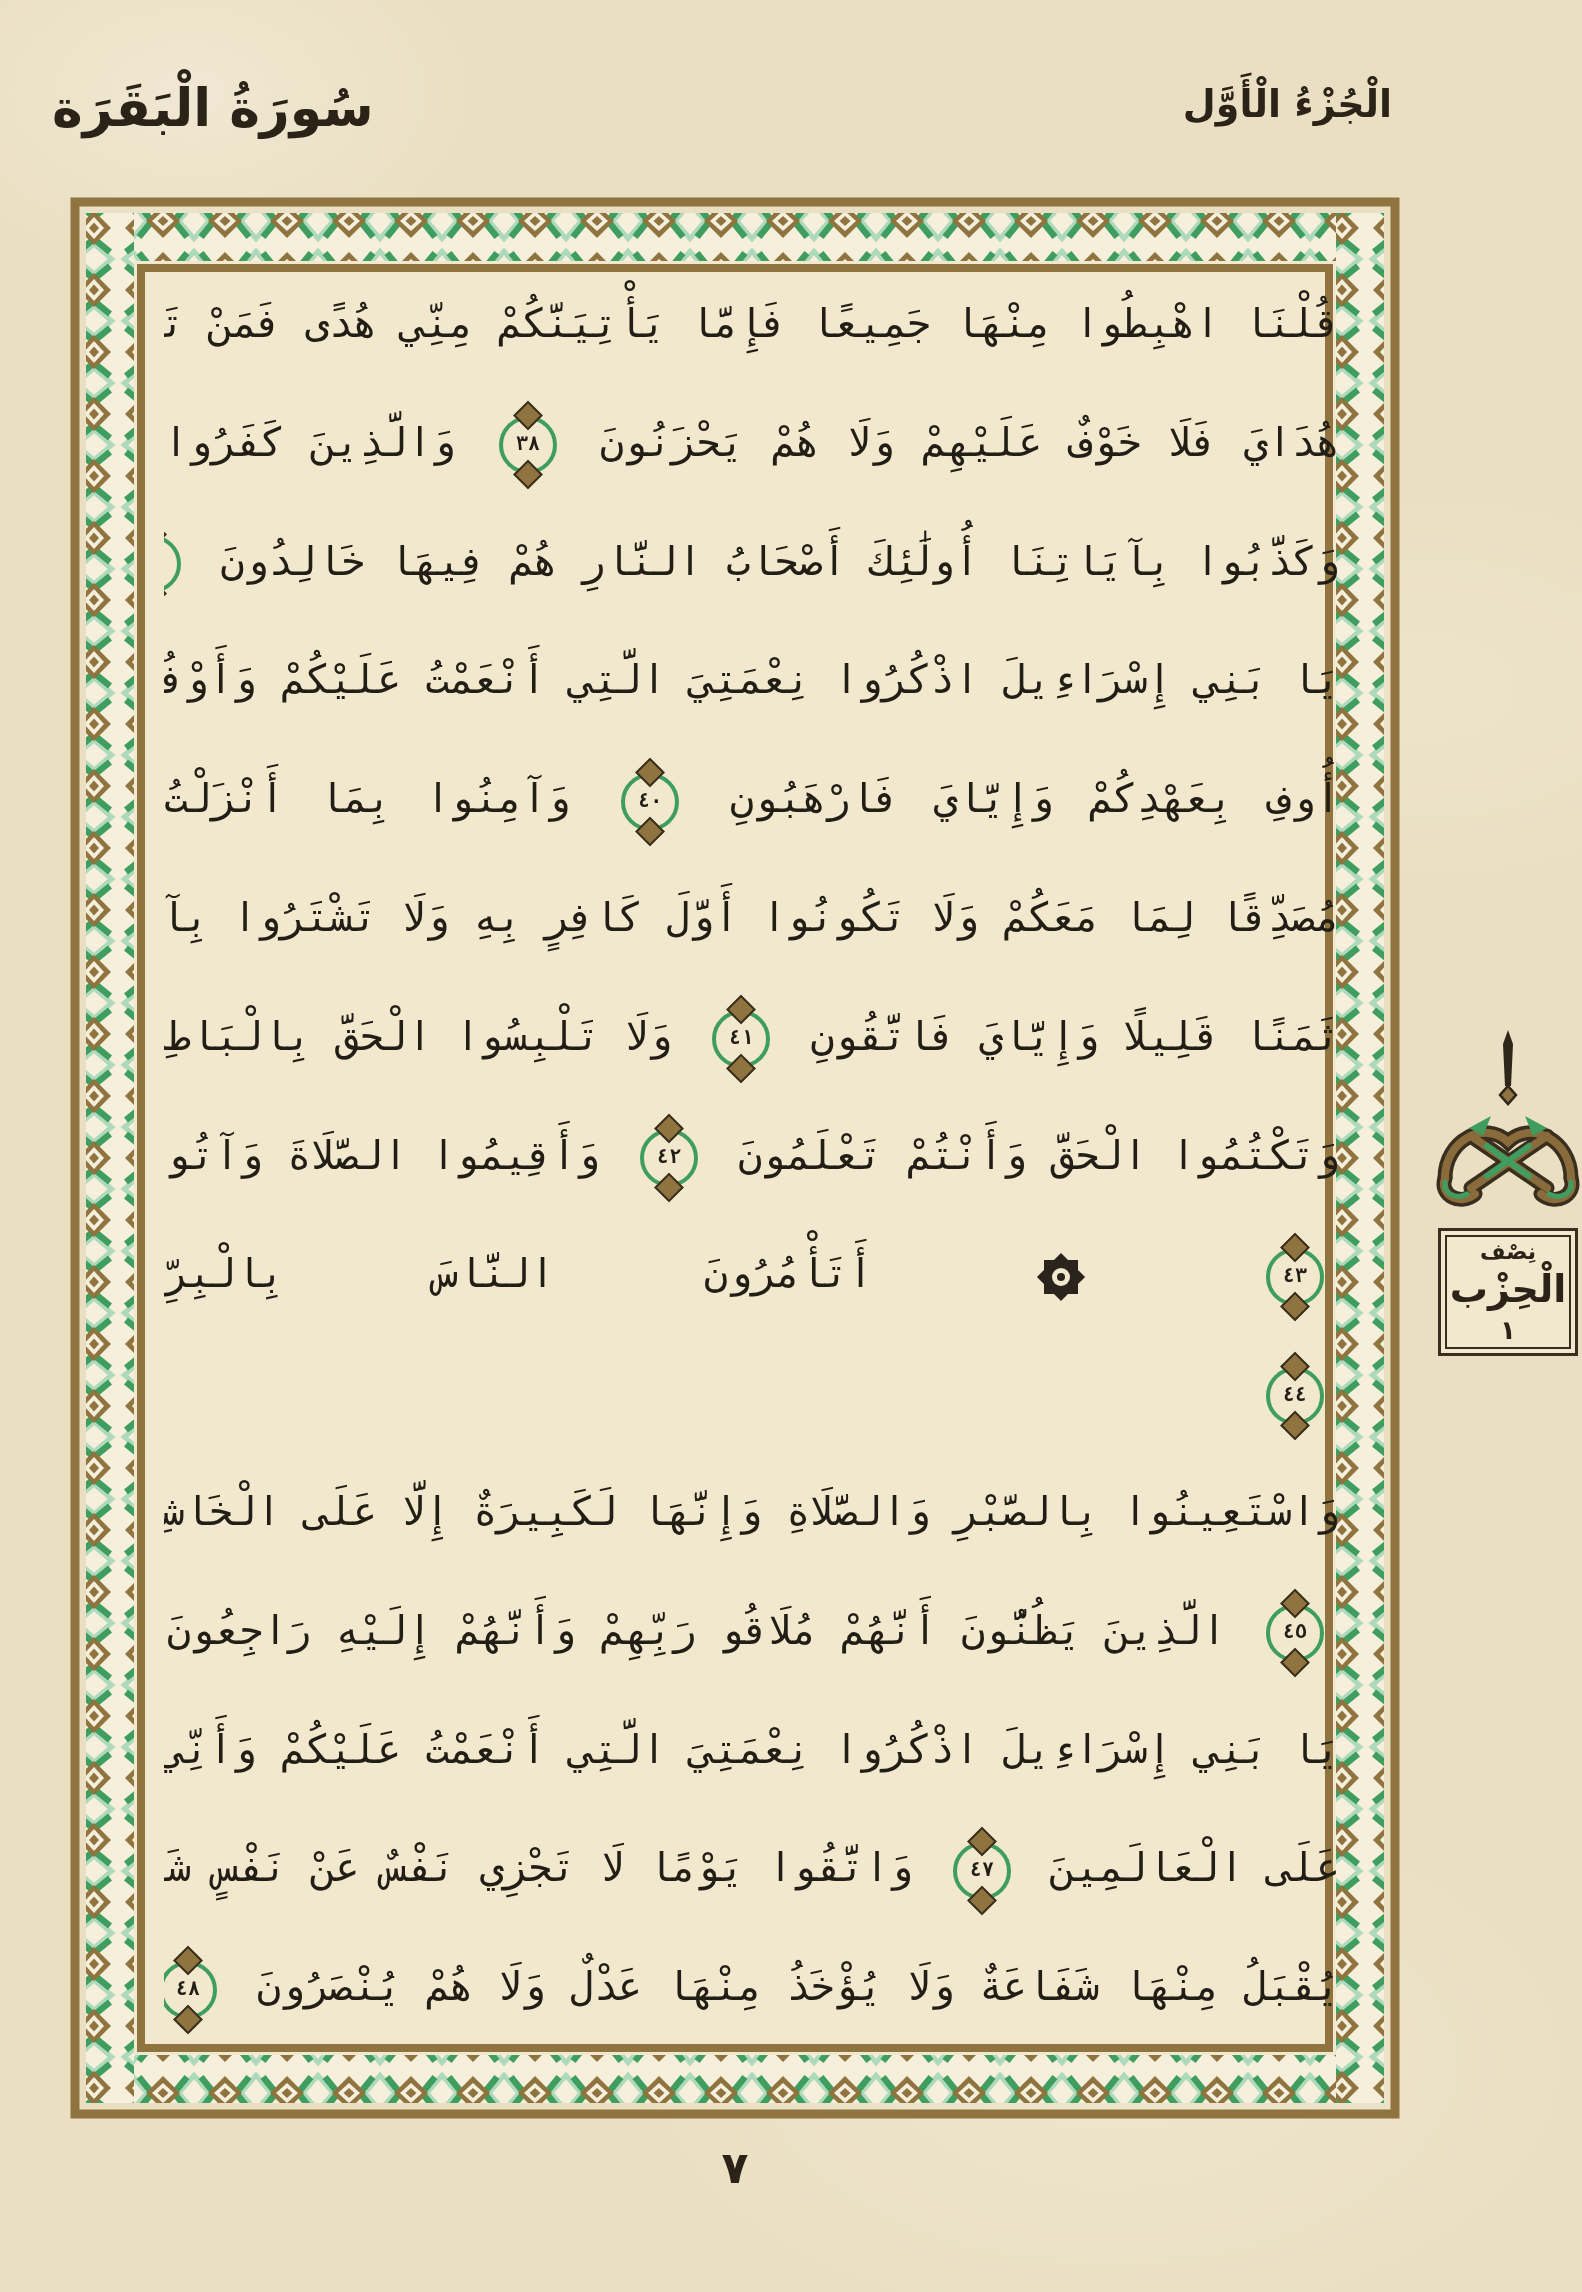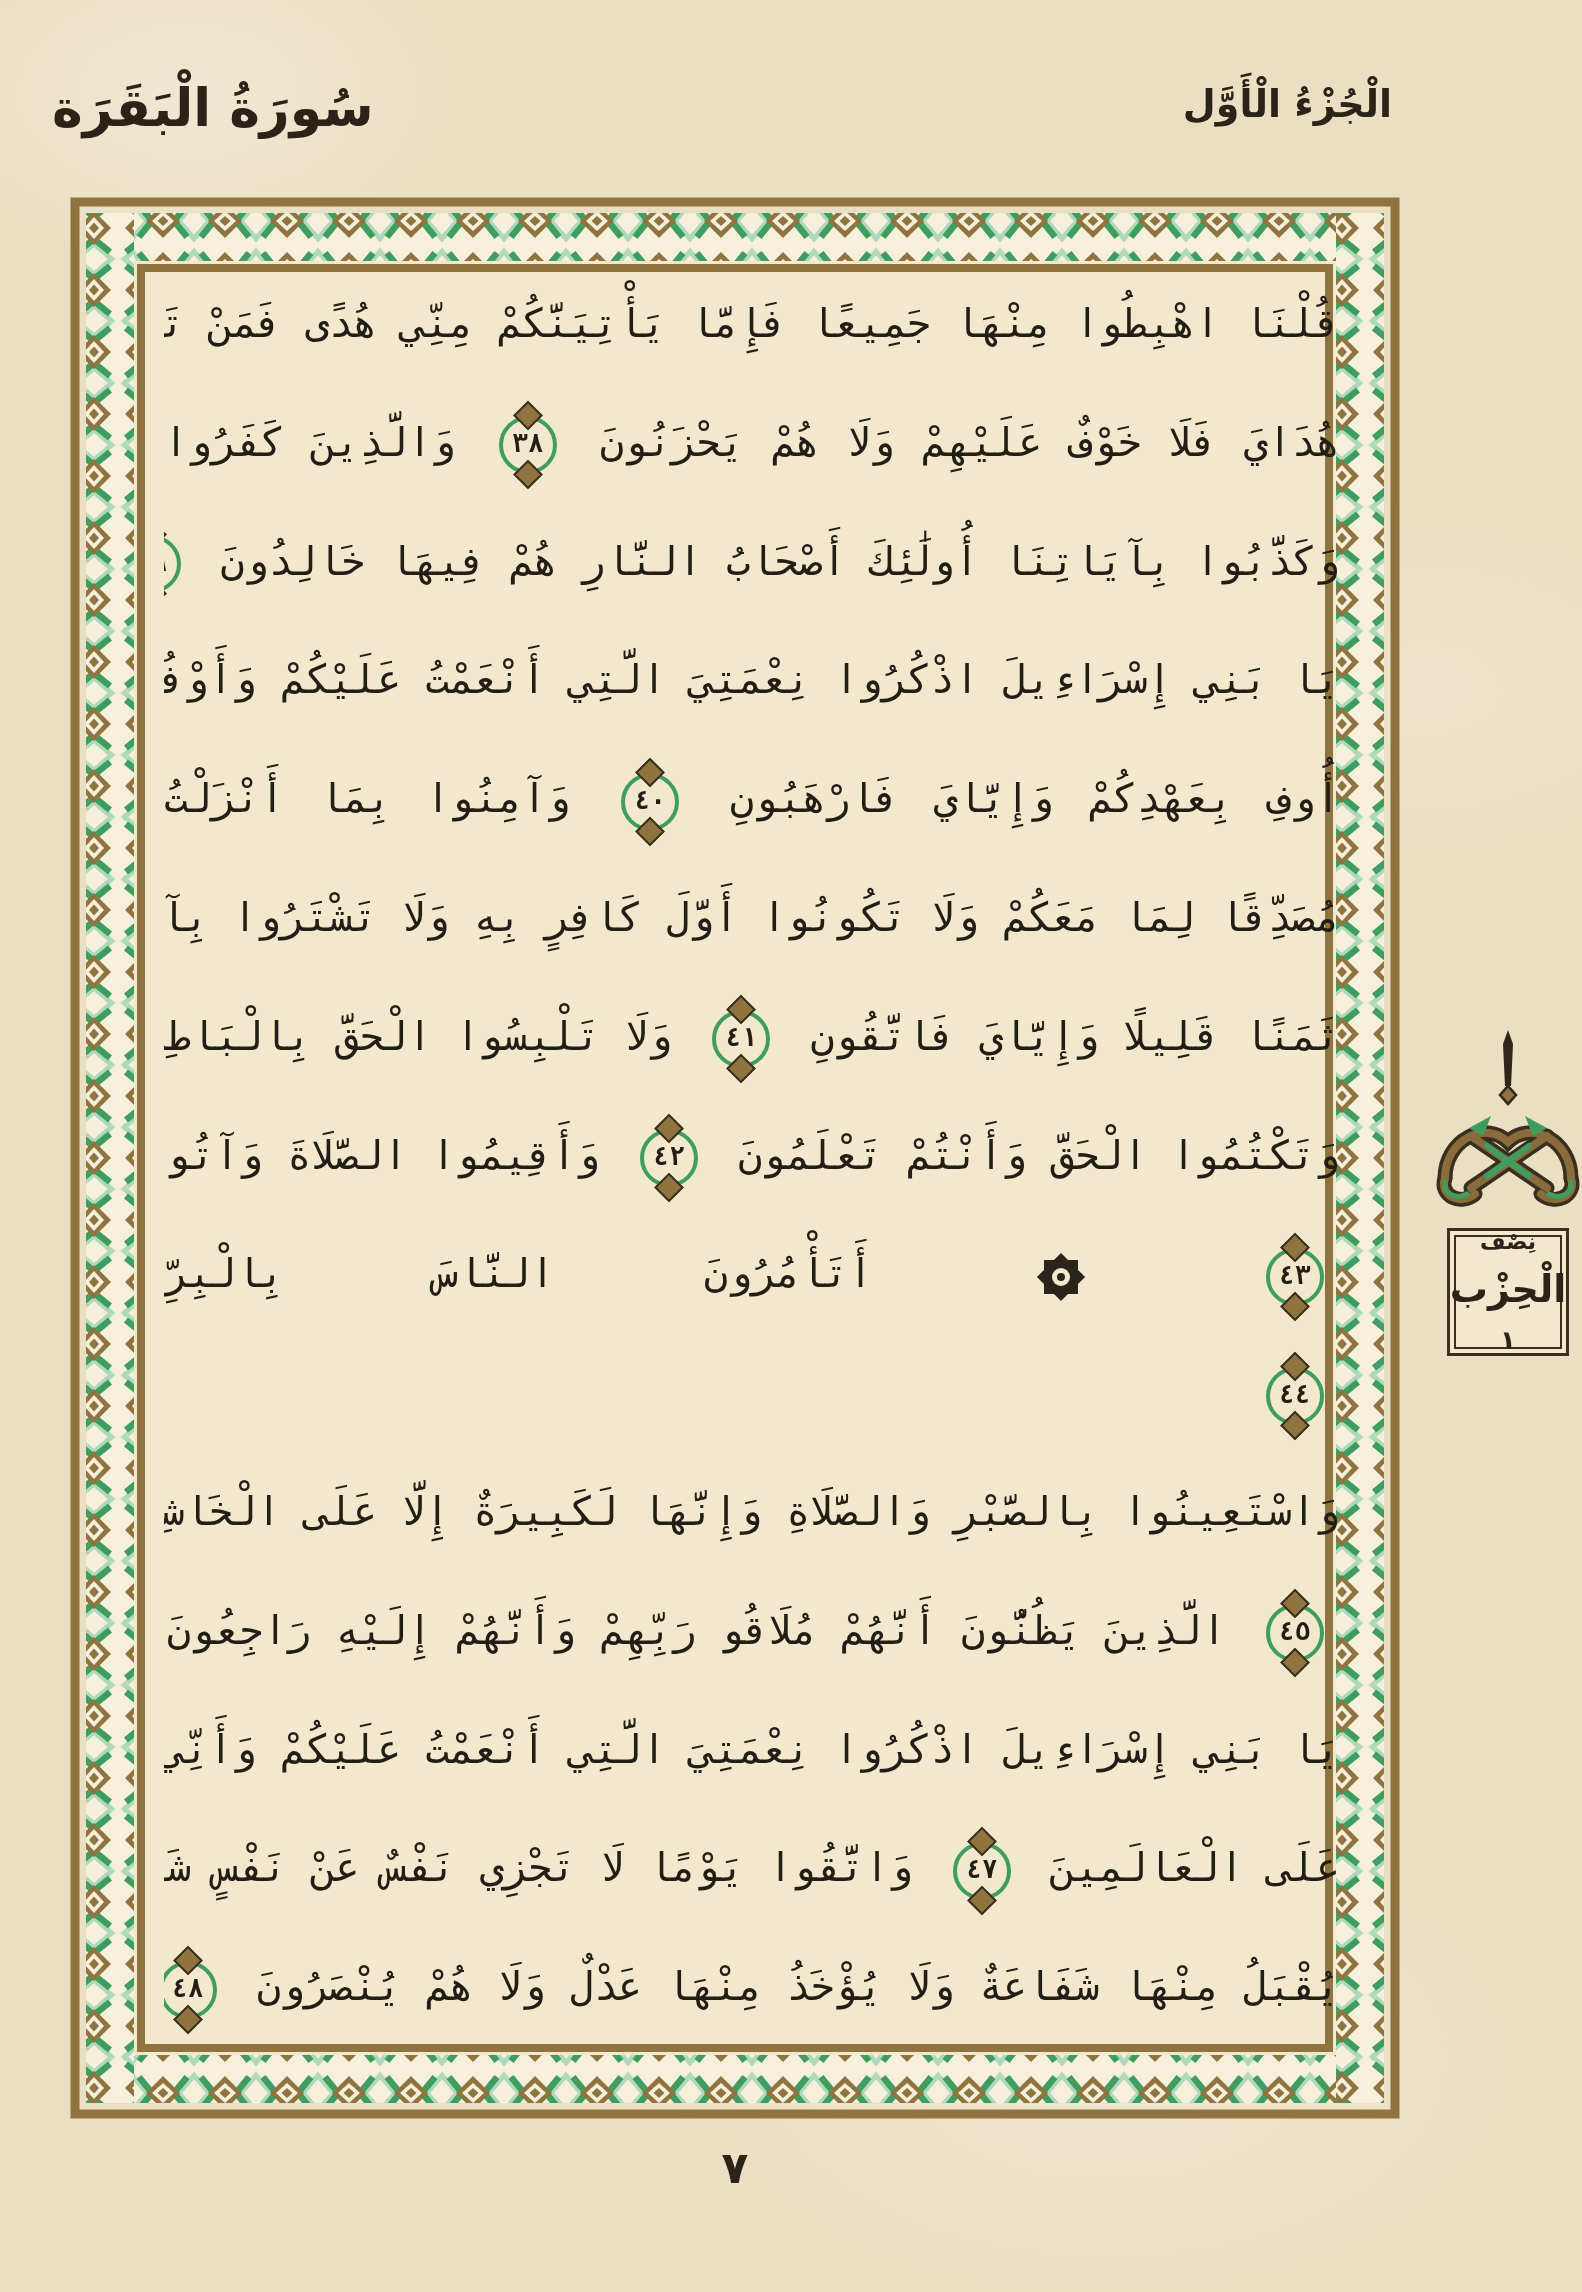--- a/index.html
+++ b/index.html
@@ -30,33 +30,33 @@
         font-size:40px;line-height:117px;overflow:hidden;white-space:nowrap;
         color:var(--ink);font-weight:500;}
   .line .txt{letter-spacing:.5px;}
   .ayah{display:inline-flex;align-items:center;justify-content:center;
         width:58px;height:58px;border:4px solid var(--green);border-radius:50%;
         position:relative;vertical-align:middle;margin:0 16px;background:var(--panel_bg);}
   .ayah::before,.ayah::after{content:"";position:absolute;left:50%;width:17px;height:17px;
         background:var(--gold);border:2.5px solid var(--dark);}
   .ayah::before{top:-15px;transform:translateX(-50%) rotate(45deg);}
   .ayah::after{bottom:-15px;transform:translateX(-50%) rotate(45deg);}
-  .ayah .num{font-size:26px;font-weight:bold;line-height:1;color:var(--ink);}
+  .ayah .num{font-size:20px;font-weight:bold;line-height:1;color:var(--ink);}
   .rub{display:inline-block;width:50px;height:50px;position:relative;
        vertical-align:middle;margin:0 14px;}
   .rub .sq{position:absolute;inset:8px;background:#2a241c;}
   .rub .sq.r45{transform:rotate(45deg);}
   .rub .hole{position:absolute;inset:16px;background:var(--panel_bg);border-radius:50%;}
   .rub .dot{position:absolute;inset:21px;background:#2a241c;border-radius:50%;}
   
   .hizb{position:absolute;left:1425px;top:1028px;width:166px;height:330px;}
   .hizb svg{display:block;margin:0 auto;}
-  .hizb-box{width:122px;height:128px;margin:4px auto 0;border:3px solid var(--dark);
+  .hizb-box{width:140px;height:128px;margin:4px auto 0;border:3px solid var(--dark);
             position:relative;display:flex;flex-direction:column;align-items:center;
-            justify-content:center;gap:15px;background:var(--panel_bg);}
+            justify-content:center;gap:5px;background:var(--panel_bg);}
   .hizb-box::before{content:"";position:absolute;inset:4px;border:2px solid var(--dark);}
   .hizb-box span{position:relative;z-index:1;color:#2b2318;font-weight:bold;line-height:1.1;}
   .hizb-l1{font-size:22px;}
   .hizb-l2{font-size:38px;}
   .hizb-n{font-size:26px;}
   
   .pagenum{position:absolute;left:70px;top:2142px;width:1330px;text-align:center;
            font-size:44px;font-weight:bold;color:#2b2318;}
 </style>
 </head>

